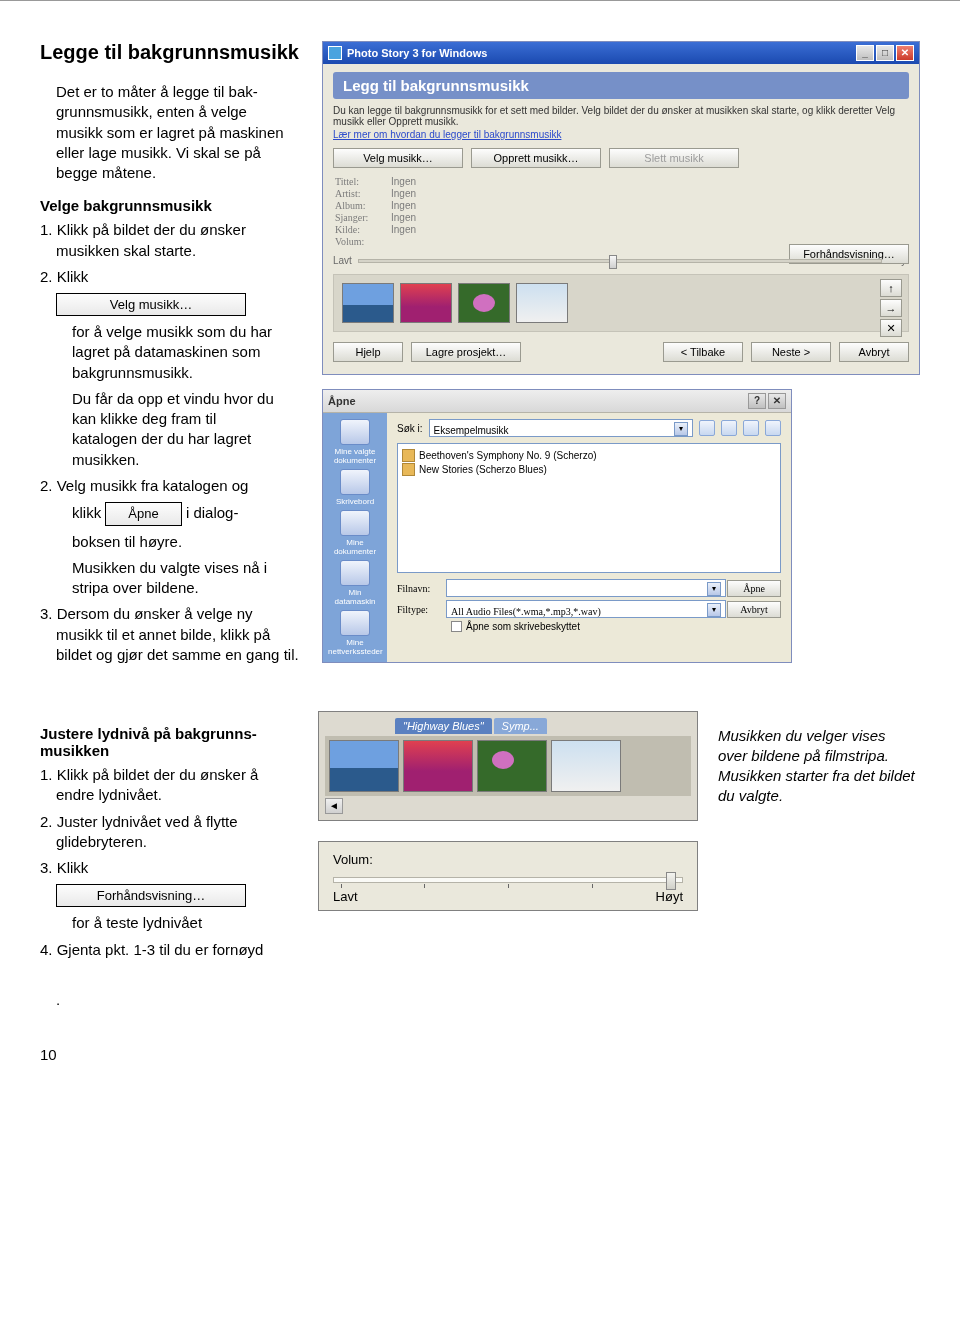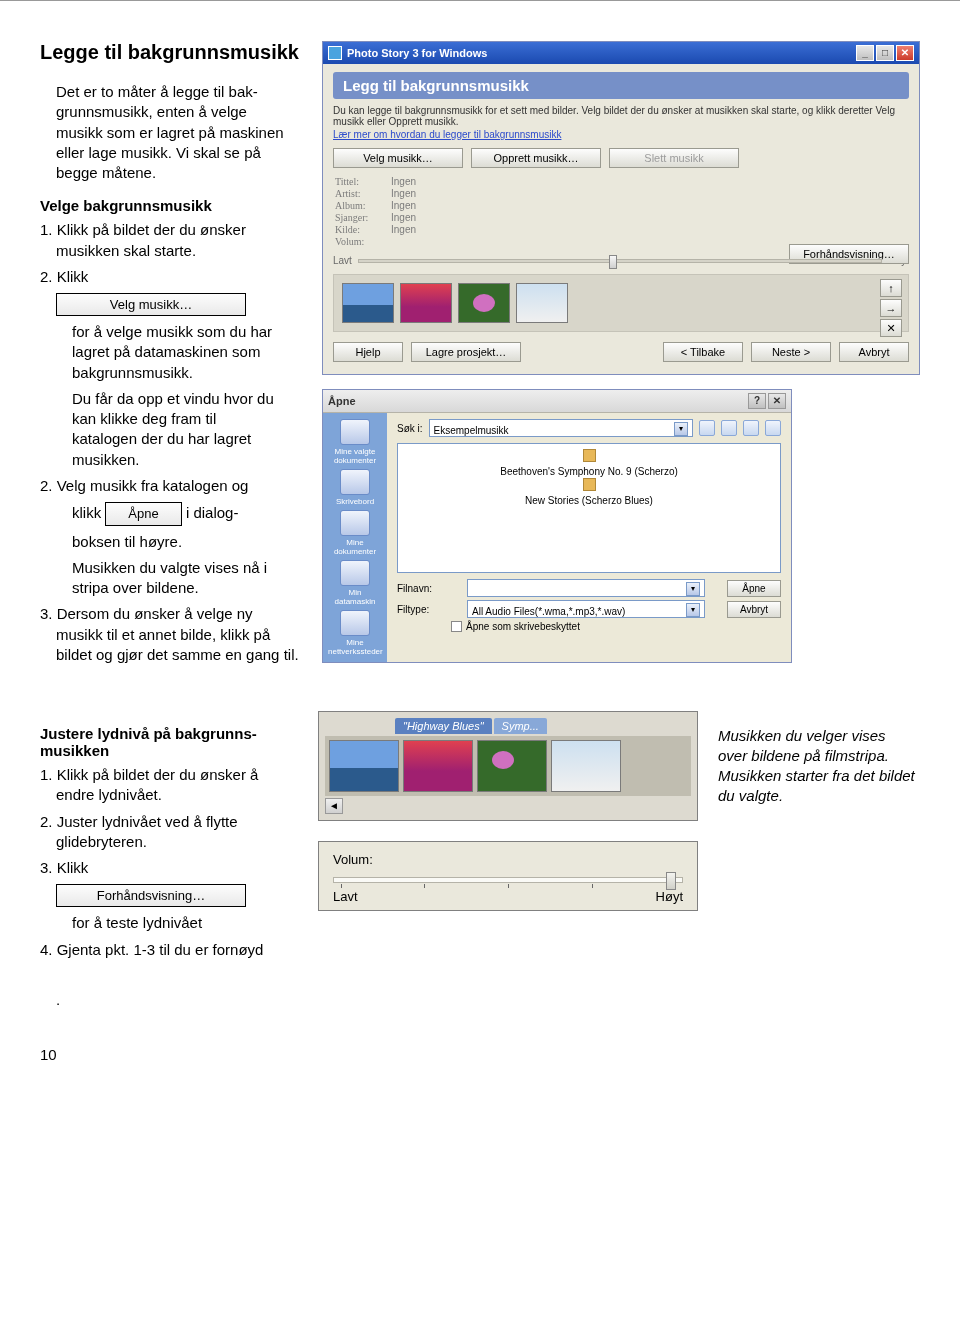--- a/index.html
+++ b/index.html
@@ -59,23 +59,23 @@
   .dlgbody { display:flex; }
   .places { width:64px; background:#7ea4d8; padding:6px 0; display:flex; flex-direction:column; align-items:center; gap:4px; }
   .place { width:54px; text-align:center; font-size:8px; color:#fff; }
   .place .picon { width:30px; height:26px; background:linear-gradient(#f0f4fc,#b8c8e8); border:1px solid #6a8cc8; margin:0 auto 2px auto; border-radius:3px; }
   .dlgmain { flex:1; padding:6px 10px; }
   .lookrow { display:flex; align-items:center; gap:6px; font-size:10px; }
   .combo { flex:1; height:18px; background:#fff; border:1px solid #7a9ac8; display:flex; align-items:flex-end; padding:0 4px; font-size:10px; justify-content:space-between; }
   .combo .dd { width:14px; height:14px; background:linear-gradient(#eaf0fa,#b8c8e8); border:1px solid #7a9ac8; text-align:center; font-size:8px; line-height:12px; }
   .tbicon { width:16px; height:16px; background:linear-gradient(#f0f4fc,#c8d8f0); border:1px solid #8aa8d8; border-radius:2px; }
   .filelist { height:130px; background:#fff; border:1px solid #7a9ac8; margin:6px 0; padding:4px; font-size:10px; }
-  .filelist .fitem { display:flex; align-items:center; gap:4px; margin:1px 0;flex-direction:column; }
+  .filelist .fitem { display:flex; align-items:center; gap:4px; margin:1px 0; }
   .filelist .ficon { width:13px; height:13px; background:#e8b858; border:1px solid #b08838; }
-  .fieldrow { display:flex; align-items:center; gap:22px; font-size:10px; margin:3px 0; }
+  .fieldrow { display:flex; align-items:center; gap:1px; font-size:10px; margin:3px 0;font-family:Liberation Serif, serif; }
   .fieldrow .lbl { width:48px; }
   .fieldrow .dbtn { width:54px; background:linear-gradient(#fdfdfd,#dcdcd4); border:1px solid #9a9a90; text-align:center; padding:2px 0; font-size:10px; }
   .chkrow { display:flex; align-items:center; gap:4px; font-size:10px; margin:3px 0 0 54px; }
   .chk { width:11px; height:11px; border:1px solid #888; background:#fff; }
 
   
   .filmstrip { border:1px solid #808080; padding:6px; background:#dddad0; width:380px; }
   .fs-tracks { display:flex; gap:2px; margin-left:70px; margin-bottom:2px; }
   .track { font-size:11px; color:#fff; padding:2px 8px; border-radius:2px 2px 0 0; }
   .track.hb { background:#5a80c0; font-style:italic; }

